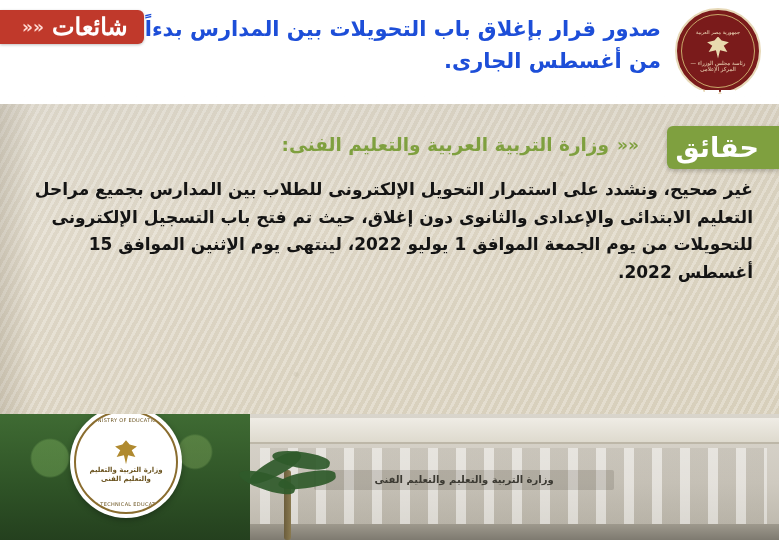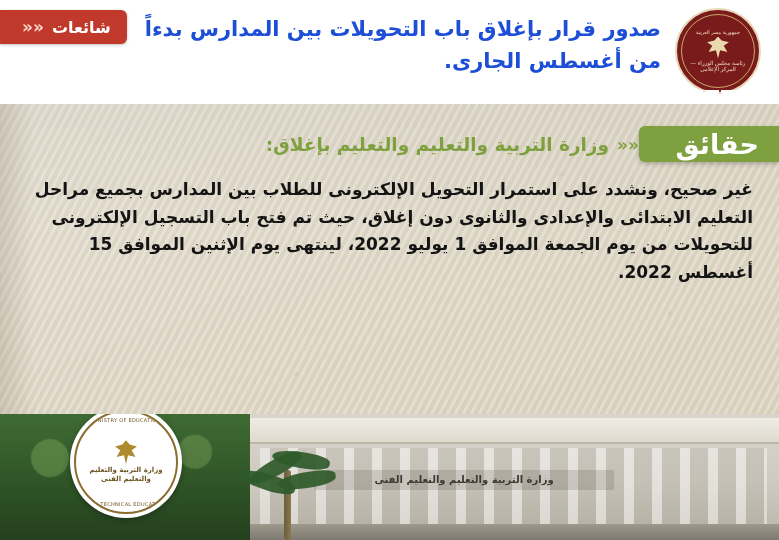--- a/index.html
+++ b/index.html
@@ -86,22 +86,23 @@
     gap: 8px;
     padding: 0 16px 0 22px;
     background: #c0392b;
     color: #ffffff;
     border-top-right-radius: 6px;
     border-bottom-right-radius: 6px;
     box-shadow: 0 1px 3px rgba(0,0,0,.25);
     direction: rtl;
   }
   .rumor-tab .label {
-    font-size: 16px; font-weight: 700;
+    font-size: 24px; font-weight: 700;
     letter-spacing: .5px;
+    font-family: Liberation Serif, serif;
   }
   .rumor-tab .chev {
     font-size: 17px; color: #ffd9d2; font-weight: 700;
   }
 
   .rumor-text {
     position: absolute;
     top: 14px; right: 118px;
     width: 540px;
     text-align: right;
@@ -137,23 +138,23 @@
   .left-strip {
     position: absolute;
     top: 0; left: 0; width: 34px; height: 100%;
     background: linear-gradient(90deg, rgba(120,110,90,.20), rgba(120,110,90,0));
   }
 
   
   .facts-tab {
     position: absolute;
     top: 22px; right: 0;
-    height: 36px;
+    height: 43px;
     display: flex; align-items: center;
-    padding: 0 20px 0 36px;
+    padding: 0 20px 0 8px;
     background: #7fa03f;
     color: #ffffff;
     border-top-left-radius: 6px;
     border-bottom-left-radius: 6px;
     box-shadow: 0 2px 4px rgba(0,0,0,.22);
   }
   .facts-tab .label {
     font-size: 27px; font-weight: 700; letter-spacing: .5px;
   }
 
@@ -323,21 +324,21 @@
   <div class="facts-area">
     <div class="paper-noise"></div>
     <div class="left-strip"></div>
 
     <div class="facts-tab">
       <span class="label">حقائق</span>
     </div>
 
     <div class="facts-source">
       <span class="chev">««</span>
-      <span>وزارة التربية والتعليم والتعليم بإغلاق:</span>
+      <span>وزارة التربية العربية والتعليم الفنى:</span>
     </div>
 
     <div class="facts-body">غير صحيح، ونشدد على استمرار التحويل الإلكترونى للطلاب بين المدارس بجميع مراحل التعليم الابتدائى والإعدادى والثانوى دون إغلاق، حيث تم فتح باب التسجيل الإلكترونى للتحويلات من يوم الجمعة الموافق 1 يوليو 2022، لينتهى يوم الإثنين الموافق 15 أغسطس 2022.</div>
 
     <div class="photo-band">
       <div class="building">
         <div class="bldg-roofline"></div>
         <div class="bldg-columns"></div>
         <div class="bldg-sign">وزارة التربية والتعليم والتعليم الفنى</div>
         <div class="bldg-base"></div>

